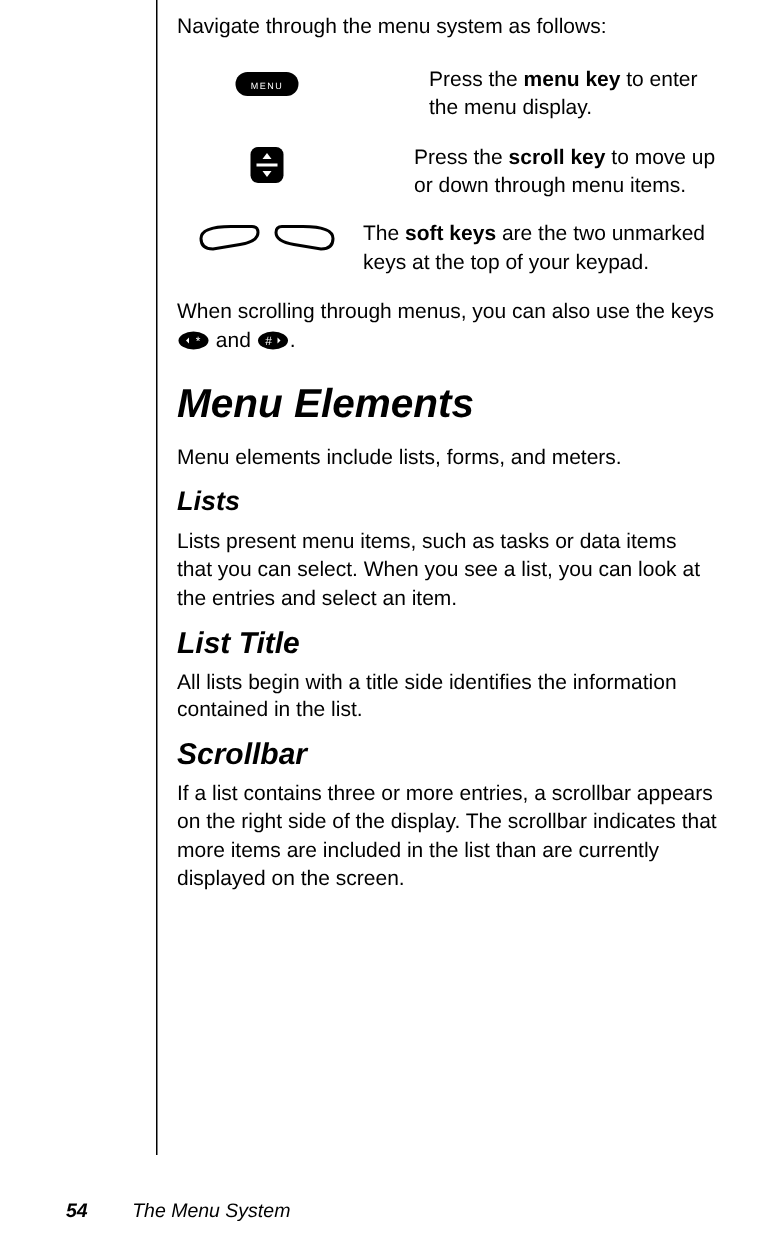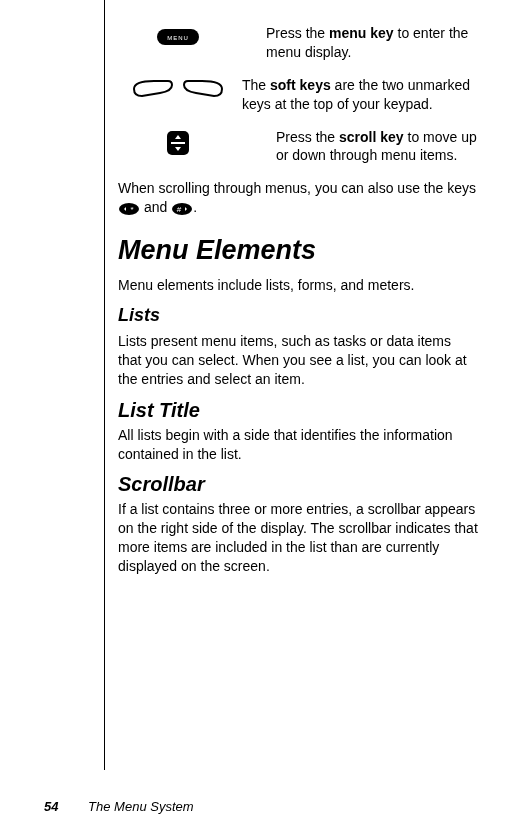--- a/index.html
+++ b/index.html
@@ -80,56 +80,57 @@
   .footer .chap { font-style: italic; margin-left: 26px; text-align: right; }
   svg { display: block; }
 </style>
 </head>
 <body>
 
 <div class="page">
   <div class="left-rule"></div>
 
   <div class="content">
+    <p class="para">Navigate through the menu system as follows:</p>
 
-    <div class="row" style="margin-top:16px;">
+    <div class="row" style="margin-top:16px;gap:20px;">
       <div class="icon-col" style="padding-left:38px;">
         <svg width="44" height="22" viewBox="0 0 44 22">
           <rect x="1" y="3" width="42" height="16" rx="8" ry="8" fill="#000"></rect>
           <text x="22" y="14" text-anchor="middle" fill="#fff" font-size="6" font-family="Arial" letter-spacing="1">MENU</text>
         </svg>
       </div>
       <div class="text-col">
         <span>Press the </span><span class="bold">menu key</span><span> to enter the menu display.</span>
-      </div>
-    </div>
-
-    <div class="row">
-      <div class="icon-col" style="padding-left:14px;">
-        <svg width="92" height="22" viewBox="0 0 92 22">
-          <path d="M 2 11 Q 2 3 22 3 L 36 3 Q 40 3 40 7 Q 40 13 28 15 L 10 18 Q 2 18 2 11 Z" fill="#fff" stroke="#000" stroke-width="2"></path>
-          <path d="M 90 11 Q 90 3 70 3 L 56 3 Q 52 3 52 7 Q 52 13 64 15 L 82 18 Q 90 18 90 11 Z" fill="#fff" stroke="#000" stroke-width="2"></path>
-        </svg>
-      </div>
-      <div class="text-col">
-        <span>The </span><span class="bold">soft keys</span><span> are the two unmarked keys at the top of your keypad.</span>
       </div>
     </div>
 
     <div class="row">
       <div class="icon-col" style="padding-left:48px;">
         <svg width="24" height="26" viewBox="0 0 24 26">
           <rect x="1" y="1" width="22" height="24" rx="5" fill="#000"></rect>
           <polygon points="12,5 9,9 15,9" fill="#fff"></polygon>
           <rect x="5" y="12" width="14" height="2" fill="#fff"></rect>
           <polygon points="12,21 9,17 15,17" fill="#fff"></polygon>
         </svg>
       </div>
       <div class="text-col">
         <span>Press the </span><span class="bold">scroll key</span><span> to move up or down through menu items.</span>
+      </div>
+    </div>
+
+    <div class="row">
+      <div class="icon-col" style="padding-left:14px;">
+        <svg width="92" height="22" viewBox="0 0 92 22">
+          <path d="M 2 11 Q 2 3 22 3 L 36 3 Q 40 3 40 7 Q 40 13 28 15 L 10 18 Q 2 18 2 11 Z" fill="#fff" stroke="#000" stroke-width="2"></path>
+          <path d="M 90 11 Q 90 3 70 3 L 56 3 Q 52 3 52 7 Q 52 13 64 15 L 82 18 Q 90 18 90 11 Z" fill="#fff" stroke="#000" stroke-width="2"></path>
+        </svg>
+      </div>
+      <div class="text-col">
+        <span>The </span><span class="bold">soft keys</span><span> are the two unmarked keys at the top of your keypad.</span>
       </div>
     </div>
 
     <p class="para" style="margin-top:5px;">
       <span>When scrolling through menus, you can also use the keys </span><svg style="display:inline-block;vertical-align:middle;" width="22" height="14" viewBox="0 0 22 14">
           <ellipse cx="11" cy="7" rx="10" ry="6" fill="#000"></ellipse>
           <polygon points="6,7 8,5 8,9" fill="#fff"></polygon>
           <text x="14" y="10" fill="#fff" font-size="8" text-anchor="middle">*</text>
         </svg><span> and </span><svg style="display:inline-block;vertical-align:middle;" width="22" height="14" viewBox="0 0 22 14">
           <ellipse cx="11" cy="7" rx="10" ry="6" fill="#000"></ellipse>
@@ -138,21 +139,21 @@
         </svg><span>.</span>
     </p>
 
     <div class="h1">Menu Elements</div>
     <p class="para">Menu elements include lists, forms, and meters.</p>
 
     <div class="h2">Lists</div>
     <p class="para">Lists present menu items, such as tasks or data items that you can select. When you see a list, you can look at the entries and select an item.</p>
 
     <div class="h3">List Title</div>
-    <p class="para">All lists begin with a side that identifies the information contained in the list.</p>
+    <p class="para">All lists begin with a title side identifies the information contained in the list.</p>
 
     <div class="h3">Scrollbar</div>
     <p class="para">If a list contains three or more entries, a scrollbar appears on the right side of the display. The scrollbar indicates that more items are included in the list than are currently displayed on the screen.</p>
   </div>
 
   <div class="footer">
     <span class="pg">54</span>
     <span class="chap">The Menu System</span>
   </div>
 </div>

